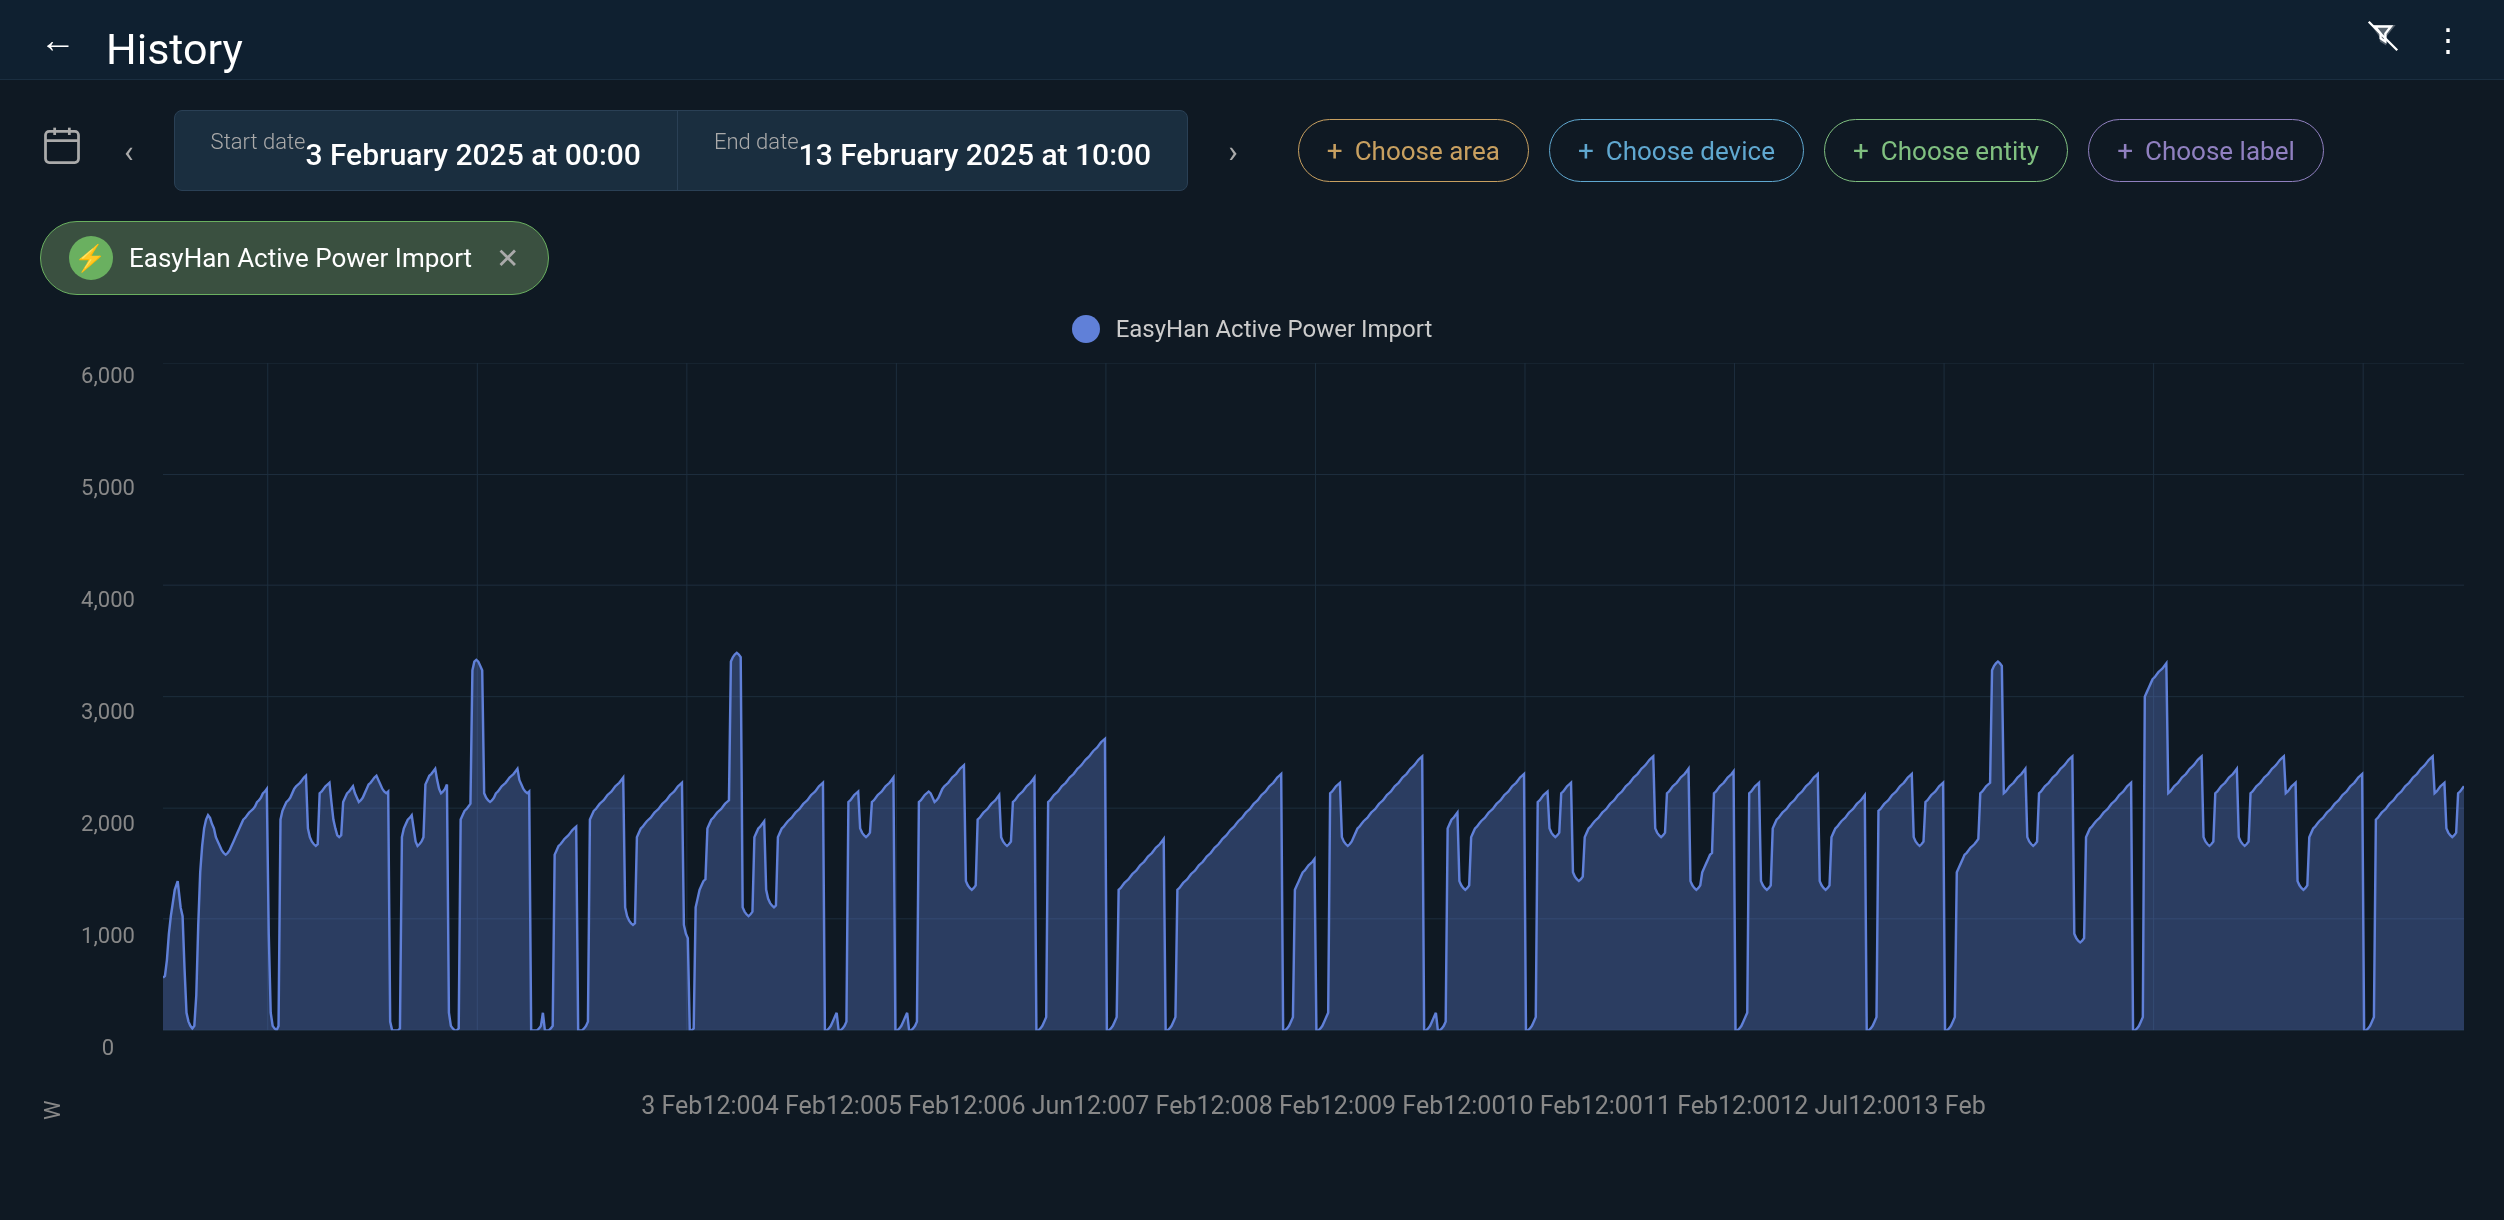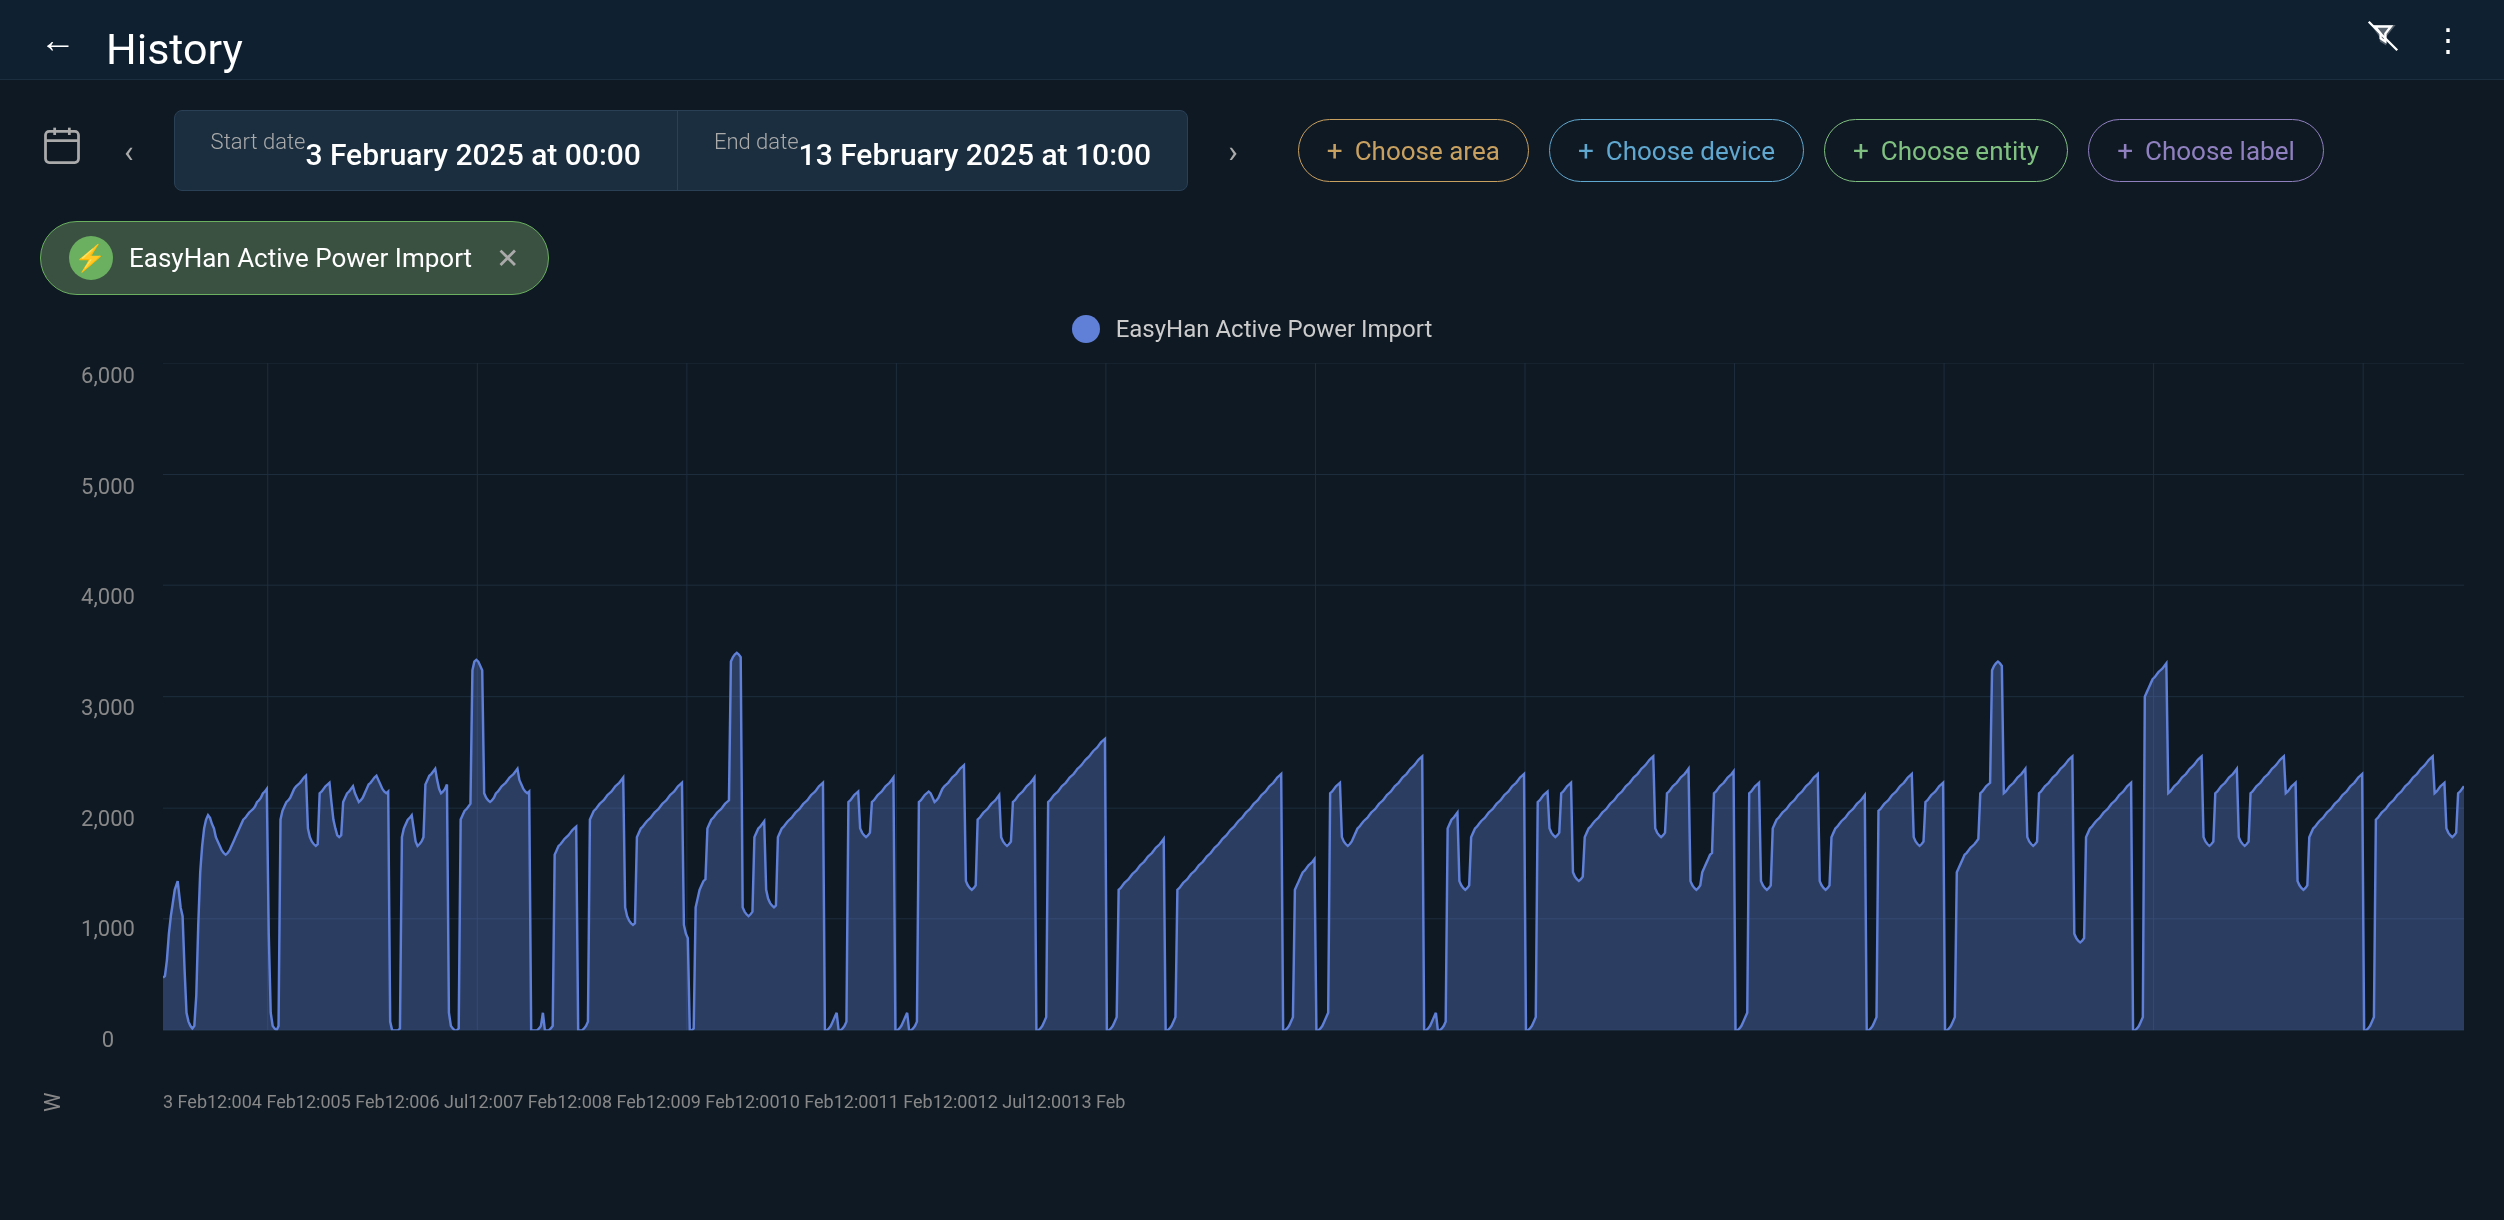--- a/index.html
+++ b/index.html
@@ -743,28 +743,28 @@
             L2272,505 L2274,502 L2276,500 L2278,498 L2280,495 L2282,492
             L2284,490 L2286,488 L2288,485 L2290,482 L2292,480 L2294,478
             L2296,475 L2298,472 L2300,470 L2302,468 L2304,465 L2306,462
             L2308,460 L2310,458 L2312,455 L2314,452 L2316,450 L2318,448
             L2320,490 L2322,488 L2324,485 L2326,482 L2328,480 L2330,478
             L2332,530 L2334,535 L2336,538 L2338,540 L2340,538 L2342,535
             L2344,490 L2346,488 L2348,485 L2350,482" fill="none" stroke="#6080d8" stroke-width="2.5"></path>
         </g>
       </svg>
 
-      <div style="display:flex; justify-content:flex-start; padding:8px 0 0 0; font-size:18px; color:#888888;">
+      <div style="display:flex; justify-content:center; padding:8px 0 0 0; font-size:25px; color:#888888;">
         <span>3 Feb</span>
         <span>12:00</span>
         <span>4 Feb</span>
         <span>12:00</span>
         <span>5 Feb</span>
         <span>12:00</span>
-        <span>6 Jul</span>
+        <span>6 Jun</span>
         <span>12:00</span>
         <span>7 Feb</span>
         <span>12:00</span>
         <span>8 Feb</span>
         <span>12:00</span>
         <span>9 Feb</span>
         <span>12:00</span>
         <span>10 Feb</span>
         <span>12:00</span>
         <span>11 Feb</span>

